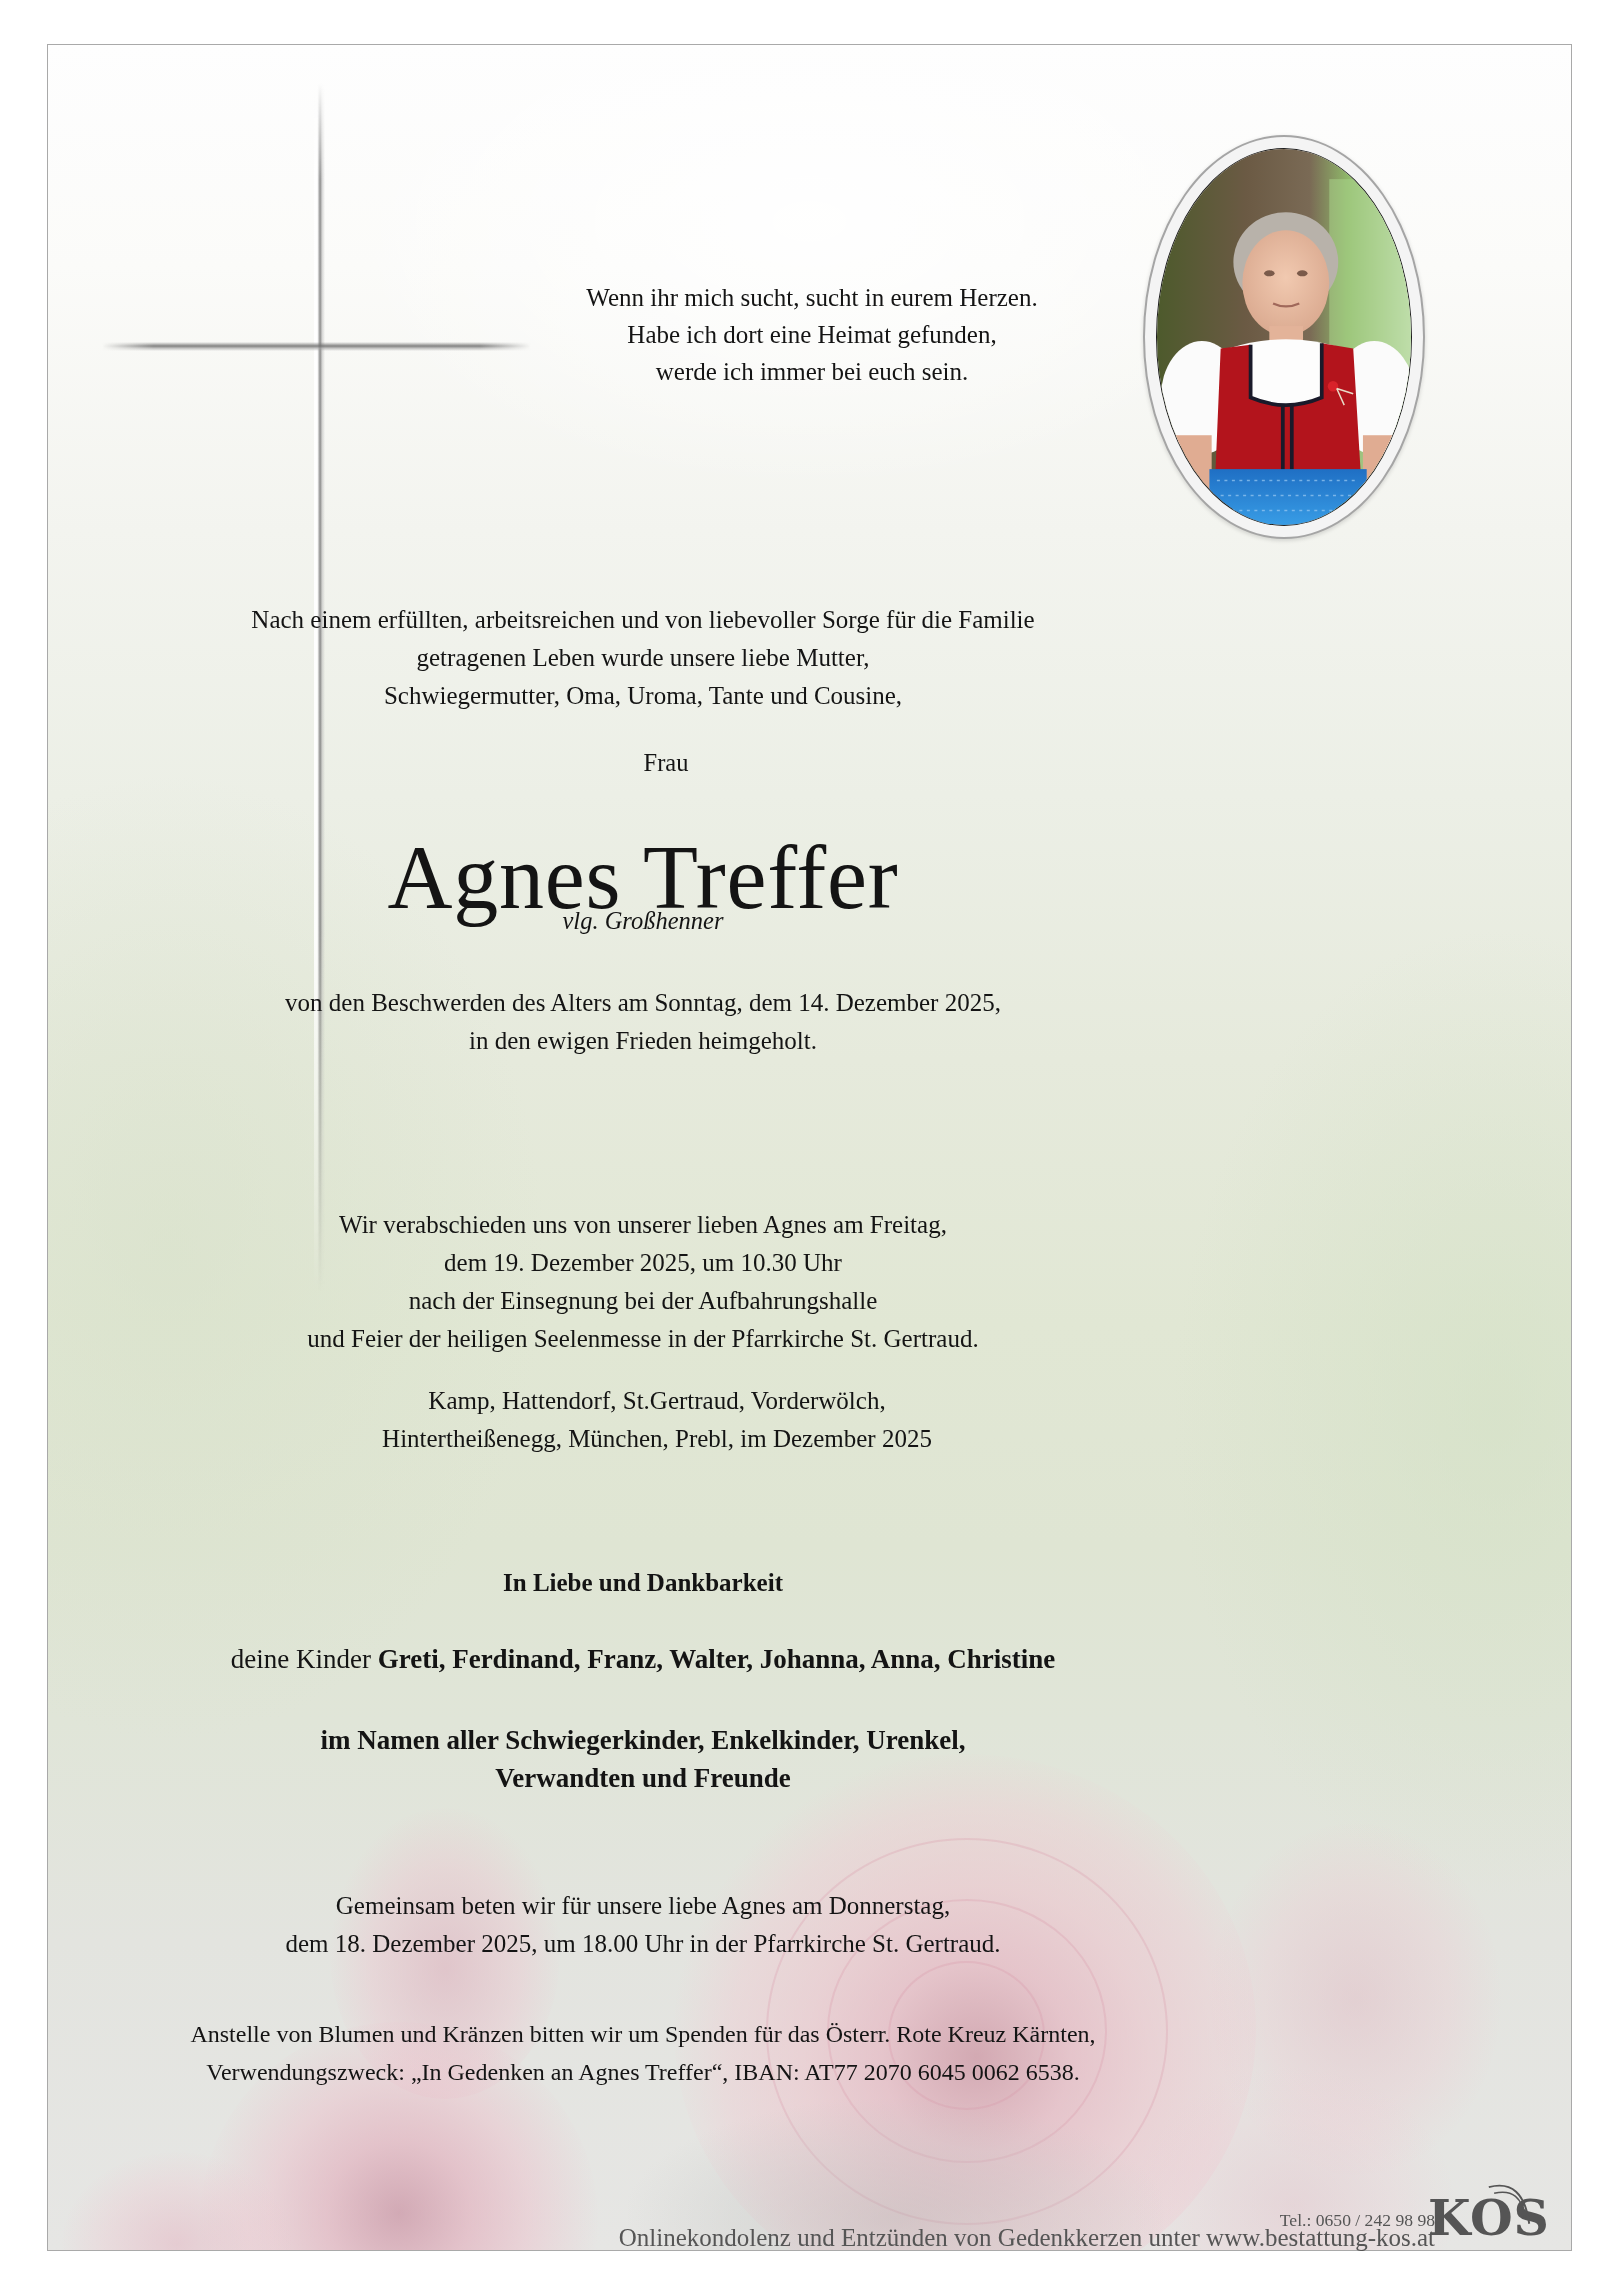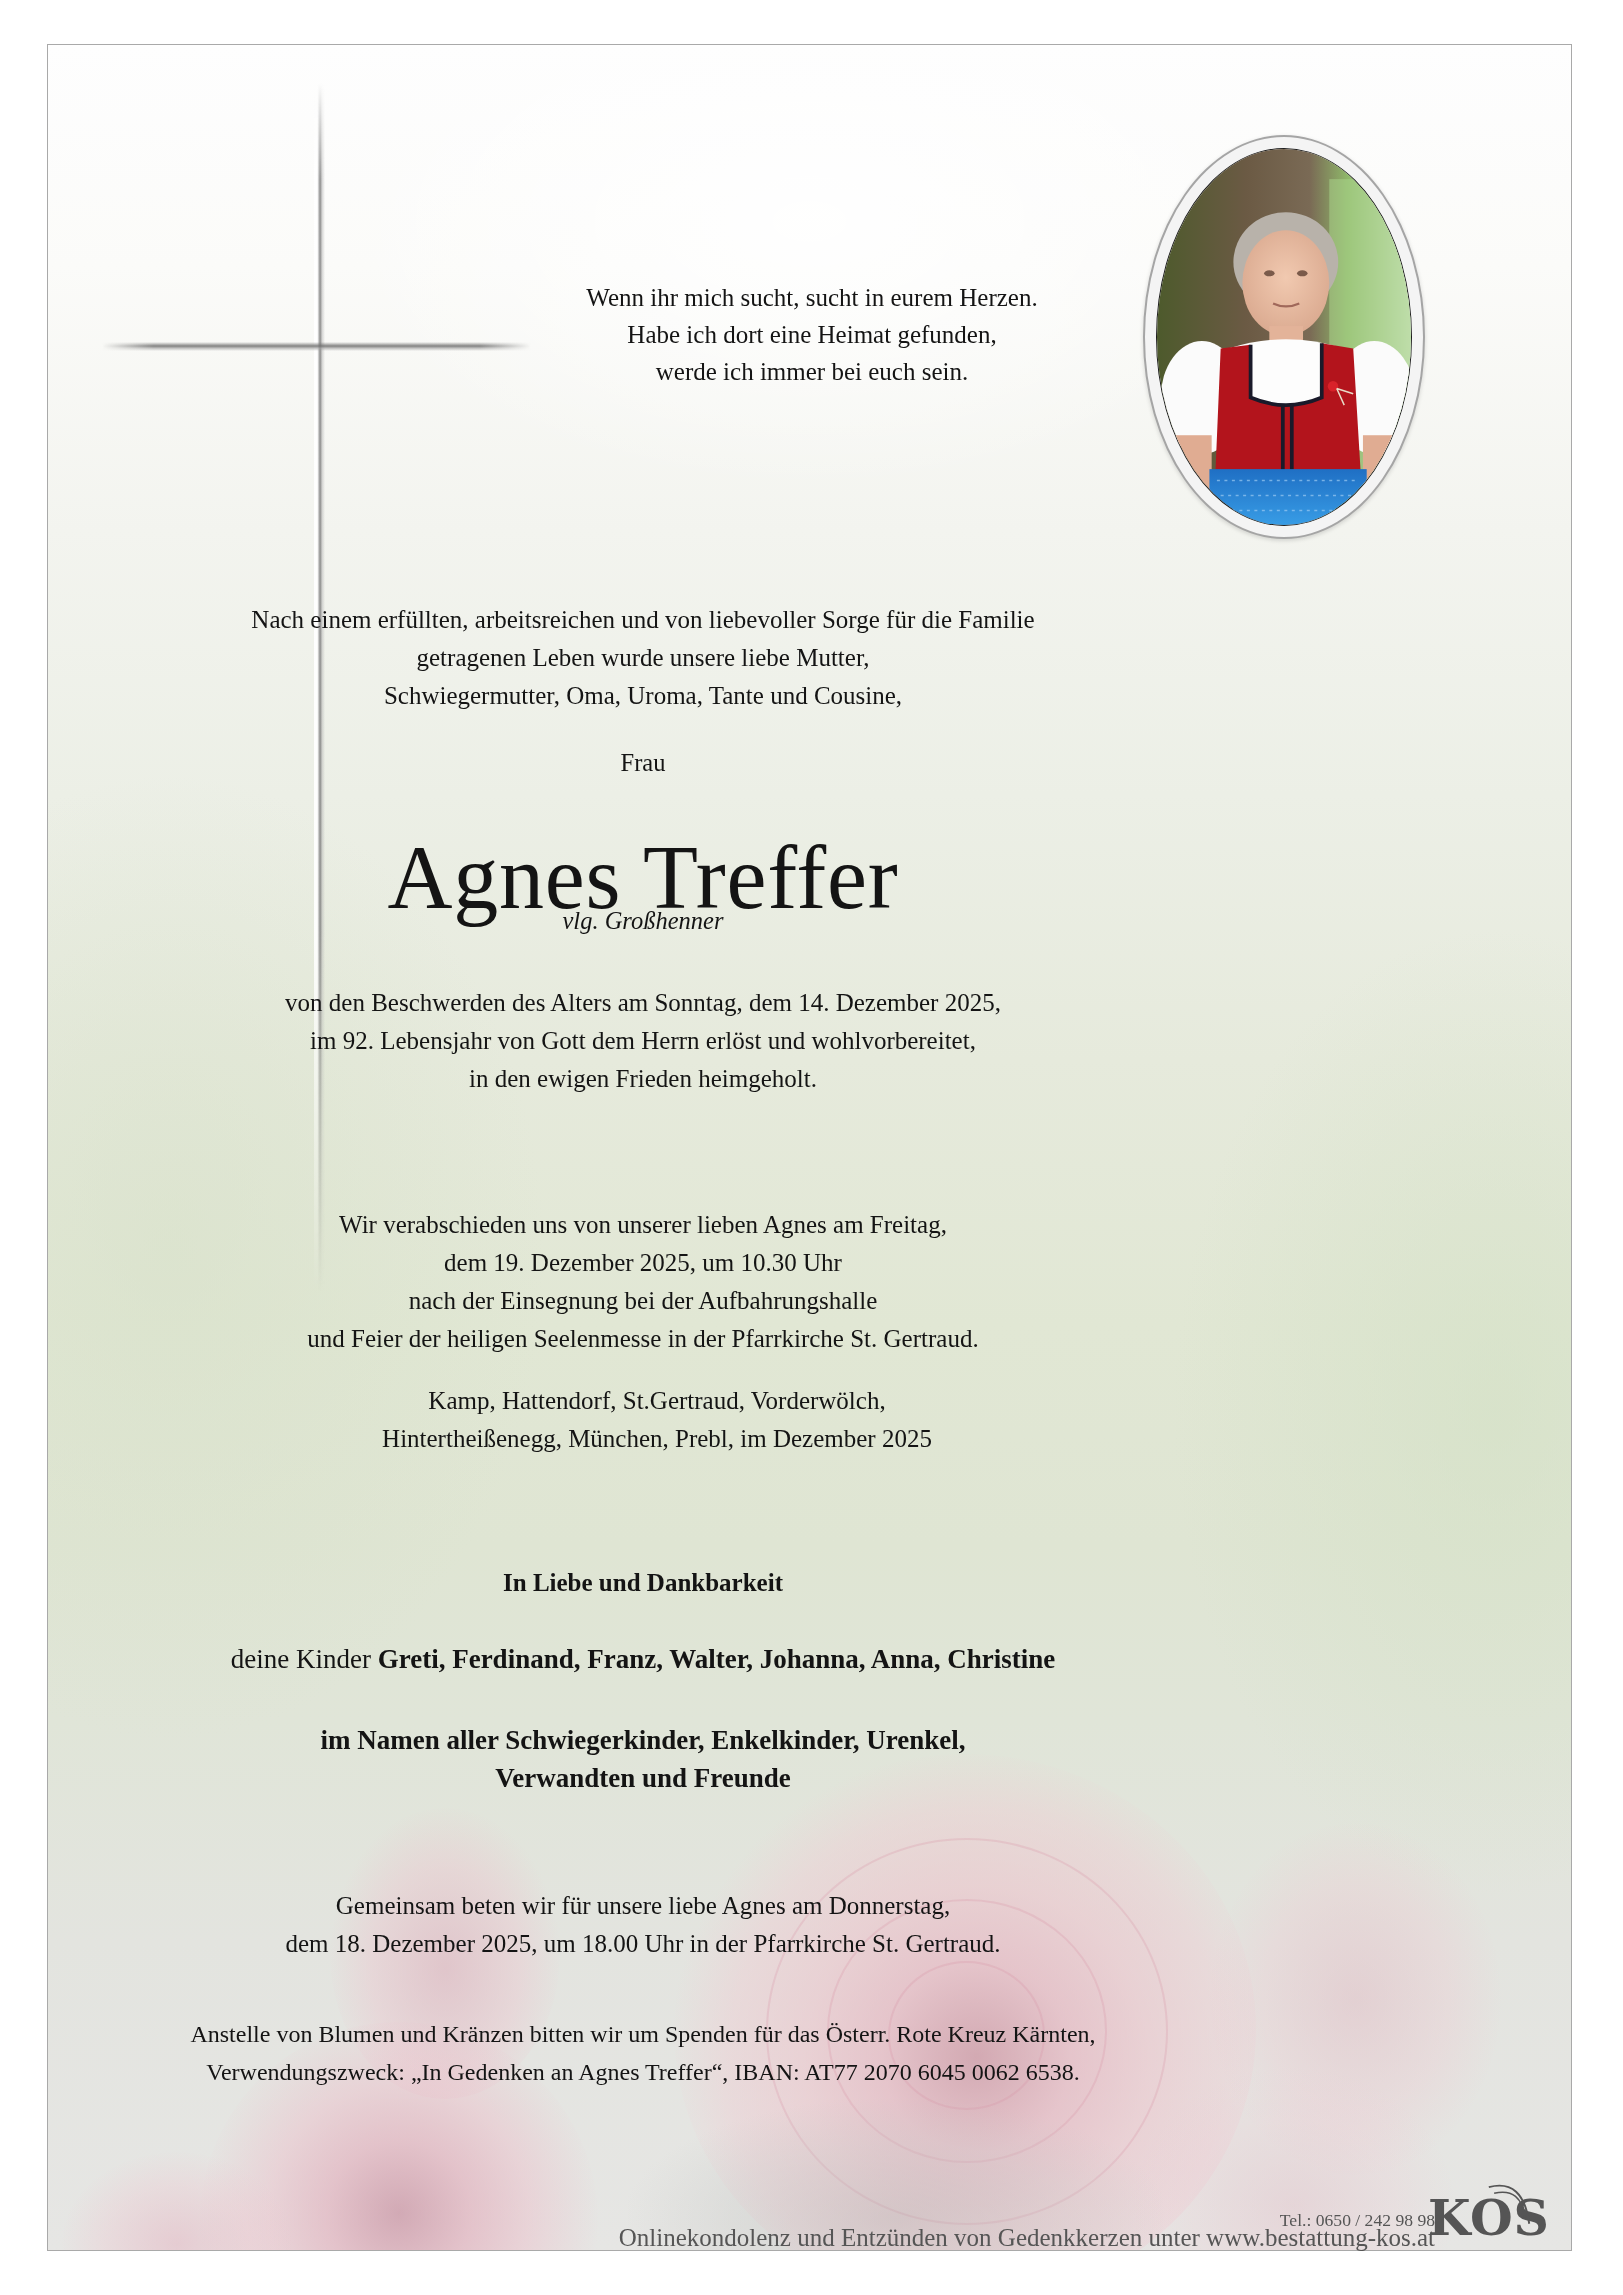--- a/index.html
+++ b/index.html
@@ -108,21 +108,21 @@
       border-radius: 50%;
       overflow: hidden;
       border: 1.5px solid #1e1e1e;
     }
     .photo svg { width: 100%; height: 100%; display: block; }
     .center-col { left: 0; width: 1286px; position: absolute; text-align: center; }
     .line { display: block; white-space: nowrap; }
 
     .poem { top: 279px; font-size: 25px; line-height: 37px; left: 498px; width: 628px; position: absolute; text-align: center; }
     .intro { top: 601px; font-size: 25px; line-height: 38px; }
-    .frau { top: 749px; font-size: 24.5px; }
+    .frau { top: 749px; font-size: 24.5px; padding-left: 23px; }
     .name { top: 798px; font-size: 90px; letter-spacing: 0.8px; margin-top: 28px; }
     .alias { top: 907px; font-size: 24.5px; font-style: italic; }
     .death { top: 984px; font-size: 25px; line-height: 38px; }
     .farewell { top: 1206px; font-size: 25px; line-height: 38px; }
     .places { top: 1382px; font-size: 25px; line-height: 38px; margin-left: 14px; }
     .gratitude { top: 1569px; font-size: 25px; font-weight: bold; }
     .children { top: 1644px; font-size: 27px; }
     .children b { font-weight: bold; }
     .family { top: 1721px; font-size: 27px; line-height: 38px; font-weight: bold; }
     .prayer { top: 1887px; font-size: 25px; line-height: 38px; }
@@ -232,21 +232,20 @@
   <span class="line">getragenen Leben wurde unsere liebe Mutter,</span>
   <span class="line">Schwiegermutter, Oma, Uroma, Tante und Cousine,</span>
 </div>
 
 <div class="center-col frau">Frau</div>
 <div class="center-col name">Agnes Treffer</div>
 <div class="center-col alias">vlg. Großhenner</div>
 
 <div class="center-col death">
   <span class="line">von den Beschwerden des Alters am Sonntag, dem 14. Dezember 2025,</span>
-  <span class="line">im 92. Lebensjahr von Gott dem Herrn erlöst und wohlvorbereitet,</span>
   <span class="line">in den ewigen Frieden heimgeholt.</span>
 </div>
 
 <div class="center-col farewell">
   <span class="line">Wir verabschieden uns von unserer lieben Agnes am Freitag,</span>
   <span class="line">dem 19. Dezember 2025, um 10.30 Uhr</span>
   <span class="line">nach der Einsegnung bei der Aufbahrungshalle</span>
   <span class="line">und Feier der heiligen Seelenmesse in der Pfarrkirche St. Gertraud.</span>
 </div>
 

